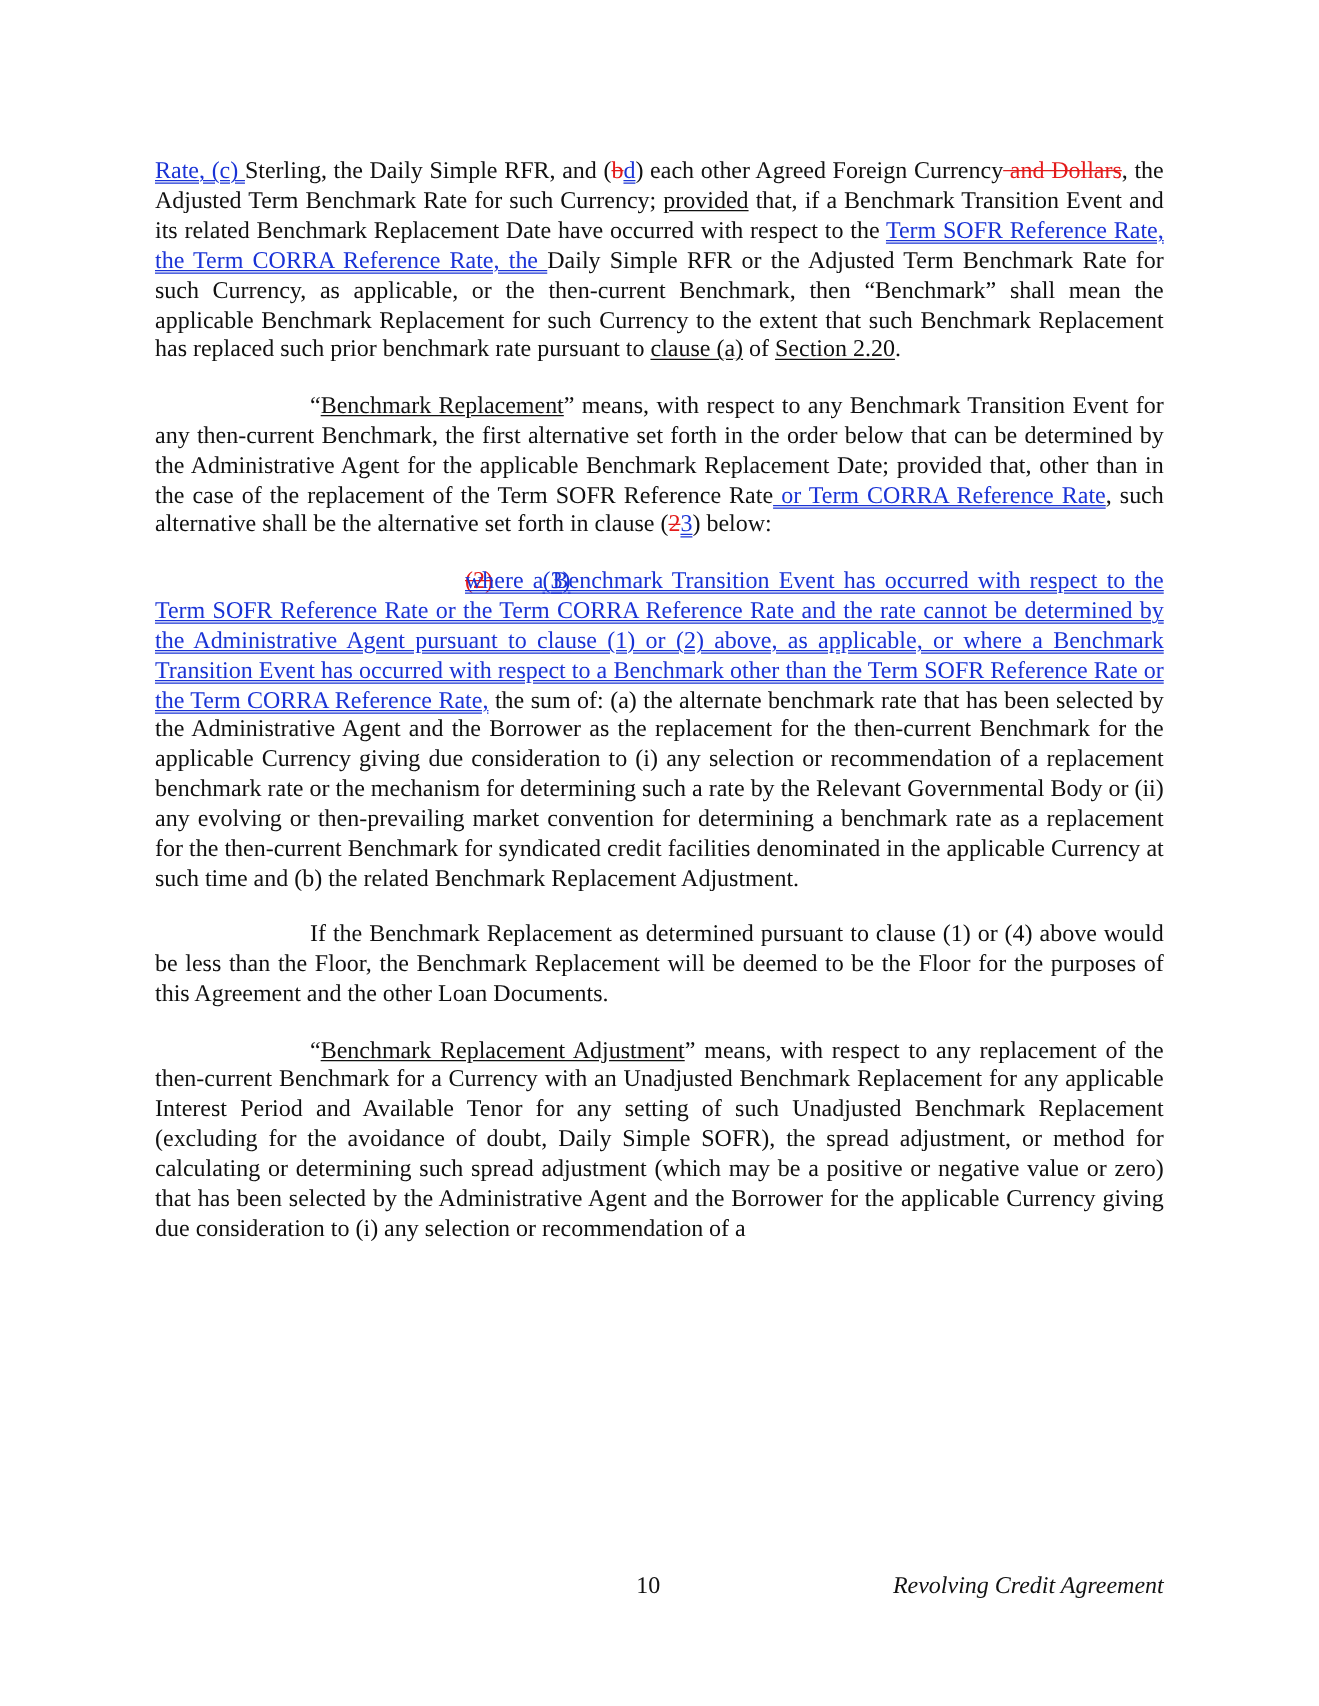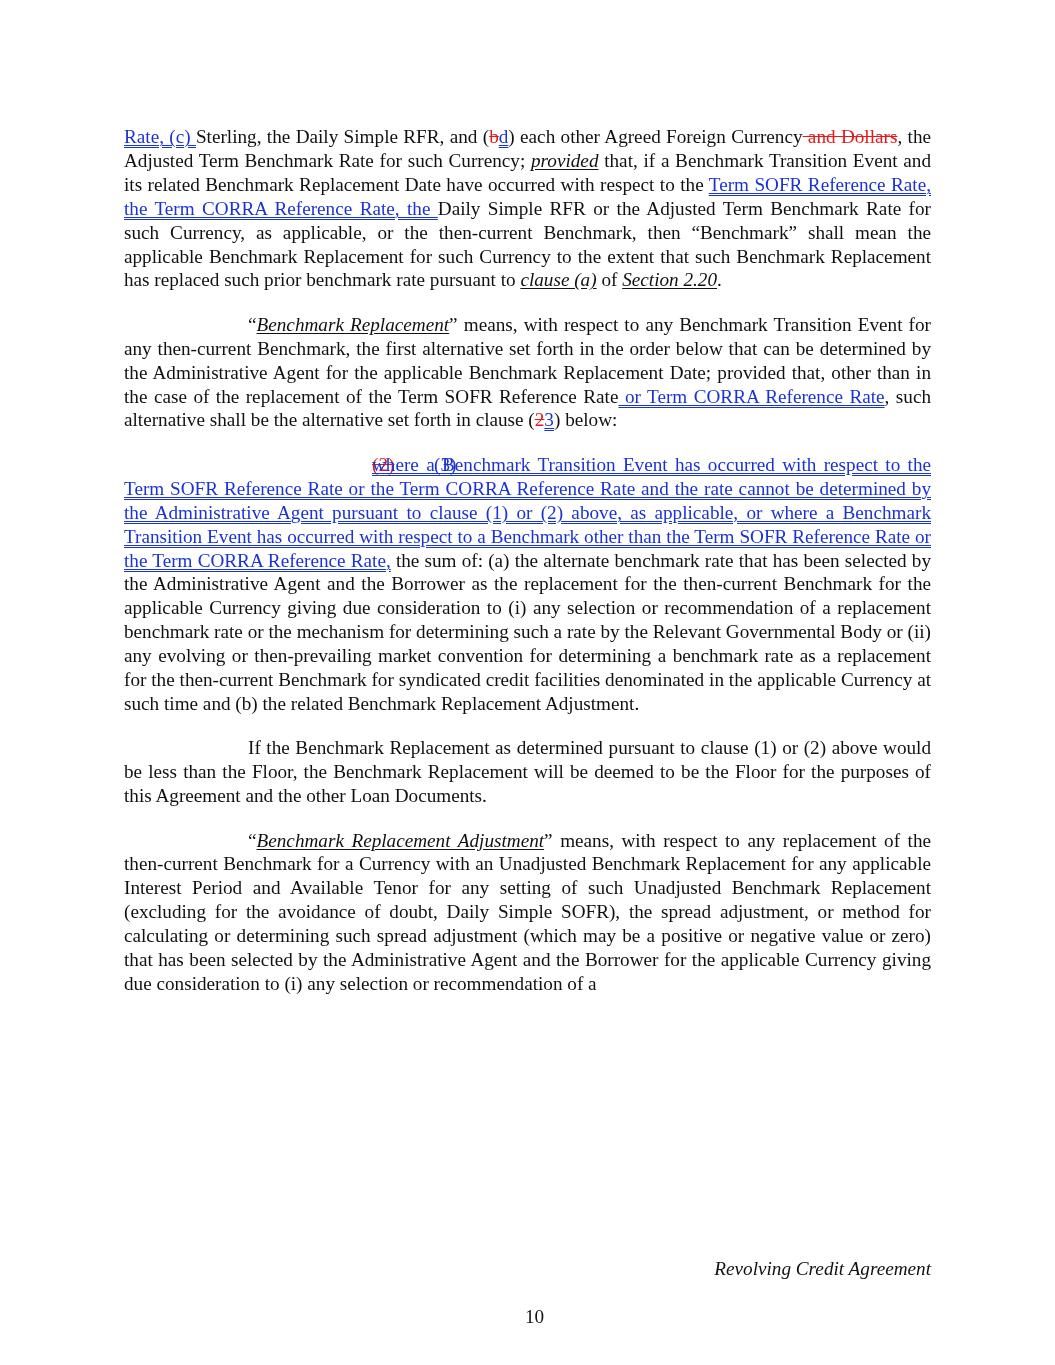--- a/index.html
+++ b/index.html
@@ -10,45 +10,45 @@
     font-size: 19.2px; line-height: 23.9px; color: #111111;
   }
   p { margin: 0 0 20.5px 0; text-align: justify; text-align-last: auto; }
   .ind { text-indent: 124px; }
   .ins {
     color: #1a33d6; font-weight: normal;
     text-decoration: underline double; text-decoration-color: #1a33d6;
     text-decoration-thickness: 1px; text-underline-offset: 2px;
   }
   .del { color: #e31b1b; text-decoration: line-through; text-decoration-color: #e31b1b; }
-  .u { text-decoration: underline; text-underline-offset: 2px; font-style: italic; }
+  .u { text-decoration: underline; text-underline-offset: 2px; }
   .tab1 { display: inline-block; width: 62px; }
   .tab2 { display: inline-block; width: 62px; }
   .num-del { display: inline-block; width: 62px; }
   .footer {
     position: absolute; top: 1258px; left: 124px; width: 807px; height: 24px;
     font-family: "Liberation Serif", "DejaVu Serif", serif; font-size: 19.2px; color: #111;
   }
-  .footer .pg { position: absolute; left: 401px; top: 0; margin-top: 48px; }
+  .footer .pg { position: absolute; left: 385px; top: 0; }
   .footer .title { position: absolute; right: 0; top: 0; font-style: italic; text-align: center; }
 </style>
 </head>
 <body>
 
 <div class="page">
 
   <p><span class="ins">Rate, (c) </span><span>Sterling, the Daily Simple RFR, and (</span><span class="del">b</span><span class="ins">d</span><span>) each other Agreed Foreign Currency</span><span class="del"> and Dollars</span><span>, the Adjusted Term Benchmark Rate for such Currency; </span><span class="u">provided</span><span> that, if a Benchmark Transition Event and its related Benchmark Replacement Date have occurred with respect to the </span><span class="ins">Term SOFR Reference Rate, the Term CORRA Reference Rate, the </span><span>Daily Simple RFR or the Adjusted Term Benchmark Rate for such Currency, as applicable, or the then-current Benchmark, then “Benchmark” shall mean the applicable Benchmark Replacement for such Currency to the extent that such Benchmark Replacement has replaced such prior benchmark rate pursuant to </span><span class="u">clause (a)</span><span> of </span><span class="u">Section 2.20</span><span>.</span></p>
 
   <p class="ind"><span>“</span><span class="u">Benchmark Replacement</span><span>” means, with respect to any Benchmark Transition Event for any then-current Benchmark, the first alternative set forth in the order below that can be determined by the Administrative Agent for the applicable Benchmark Replacement Date; provided that, other than in the case of the replacement of the Term SOFR Reference Rate</span><span class="ins"> or Term CORRA Reference Rate</span><span>, such alternative shall be the alternative set forth in clause (</span><span class="del">2</span><span class="ins">3</span><span>) below:</span></p>
 
 
 
   <p class="ind"><span class="num-del del">(2)</span><span class="tab2 ins">(3)</span><span class="ins">where a Benchmark Transition Event has occurred with respect to the Term SOFR Reference Rate or the Term CORRA Reference Rate and the rate cannot be determined by the Administrative Agent pursuant to clause (1) or (2) above, as applicable, or where a Benchmark Transition Event has occurred with respect to a Benchmark other than the Term SOFR Reference Rate or the Term CORRA Reference Rate,</span><span> the sum of: (a) the alternate benchmark rate that has been selected by the Administrative Agent and the Borrower as the replacement for the then-current Benchmark for the applicable Currency giving due consideration to (i) any selection or recommendation of a replacement benchmark rate or the mechanism for determining such a rate by the Relevant Governmental Body or (ii) any evolving or then-prevailing market convention for determining a benchmark rate as a replacement for the then-current Benchmark for syndicated credit facilities denominated in the applicable Currency at such time and (b) the related Benchmark Replacement Adjustment.</span></p>
 
-  <p class="ind">If the Benchmark Replacement as determined pursuant to clause (1) or (2) above would be less than the Floor, the Benchmark Replacement will be deemed to be the Floor for the purposes of this Agreement and the other Loan Documents.</p>
+  <p class="ind">If the Benchmark Replacement as determined pursuant to clause (1) or (4) above would be less than the Floor, the Benchmark Replacement will be deemed to be the Floor for the purposes of this Agreement and the other Loan Documents.</p>
 
   <p class="ind"><span>“</span><span class="u">Benchmark Replacement Adjustment</span><span>” means, with respect to any replacement of the then-current Benchmark for a Currency with an Unadjusted Benchmark Replacement for any applicable Interest Period and Available Tenor for any setting of such Unadjusted Benchmark Replacement (excluding for the avoidance of doubt, Daily Simple SOFR), the spread adjustment, or method for calculating or determining such spread adjustment (which may be a positive or negative value or zero) that has been selected by the Administrative Agent and the Borrower for the applicable Currency giving due consideration to (i) any selection or recommendation of a</span></p>
 
 </div>
 
 <div class="footer">
   <span class="pg">10</span>
   <span class="title">Revolving Credit Agreement</span>
 </div>
 

